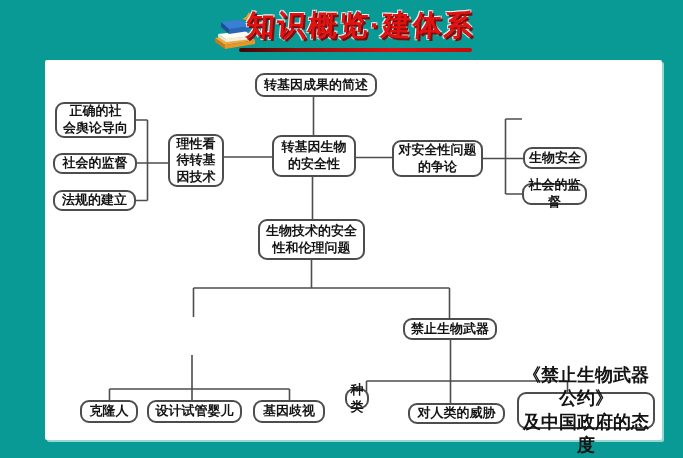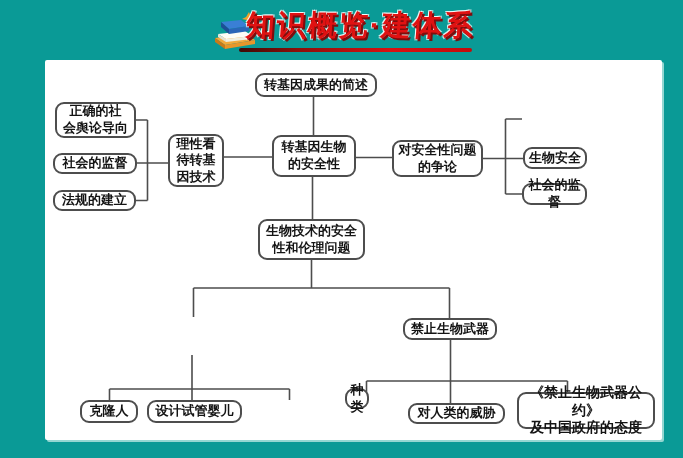--- a/index.html
+++ b/index.html
@@ -106,19 +106,20 @@
   <div class="box" style="left:478px;top:87px;width:64px;height:22px">生物安全</div>
   <div class="box" style="left:477px;top:123px;width:65px;height:22px">社会的监督</div>
 
   <div class="box" style="left:213px;top:159px;width:107px;height:41px">生物技术的安全
 性和伦理问题</div>
 
   <div class="box" style="left:358px;top:258px;width:94px;height:22px">禁止生物武器</div>
 
   <div class="box" style="left:35px;top:340px;width:58px;height:23px">克隆人</div>
   <div class="box" style="left:102px;top:340px;width:95px;height:23px">设计试管婴儿</div>
+  <div class="box" style="left:208px;top:340px;width:72px;height:23px">基因歧视</div>
 
   <div class="box" style="left:300px;top:328px;width:24px;height:21px">种类</div>
   <div class="box" style="left:363px;top:343px;width:97px;height:21px">对人类的威胁</div>
-  <div class="box" style="left:472px;top:332px;width:138px;height:37px;font-size:14px">《禁止生物武器公约》
+  <div class="box" style="left:472px;top:332px;width:138px;height:37px;font-size:18px">《禁止生物武器公约》
 及中国政府的态度</div>
 
 </div>
 
 </body></html>

